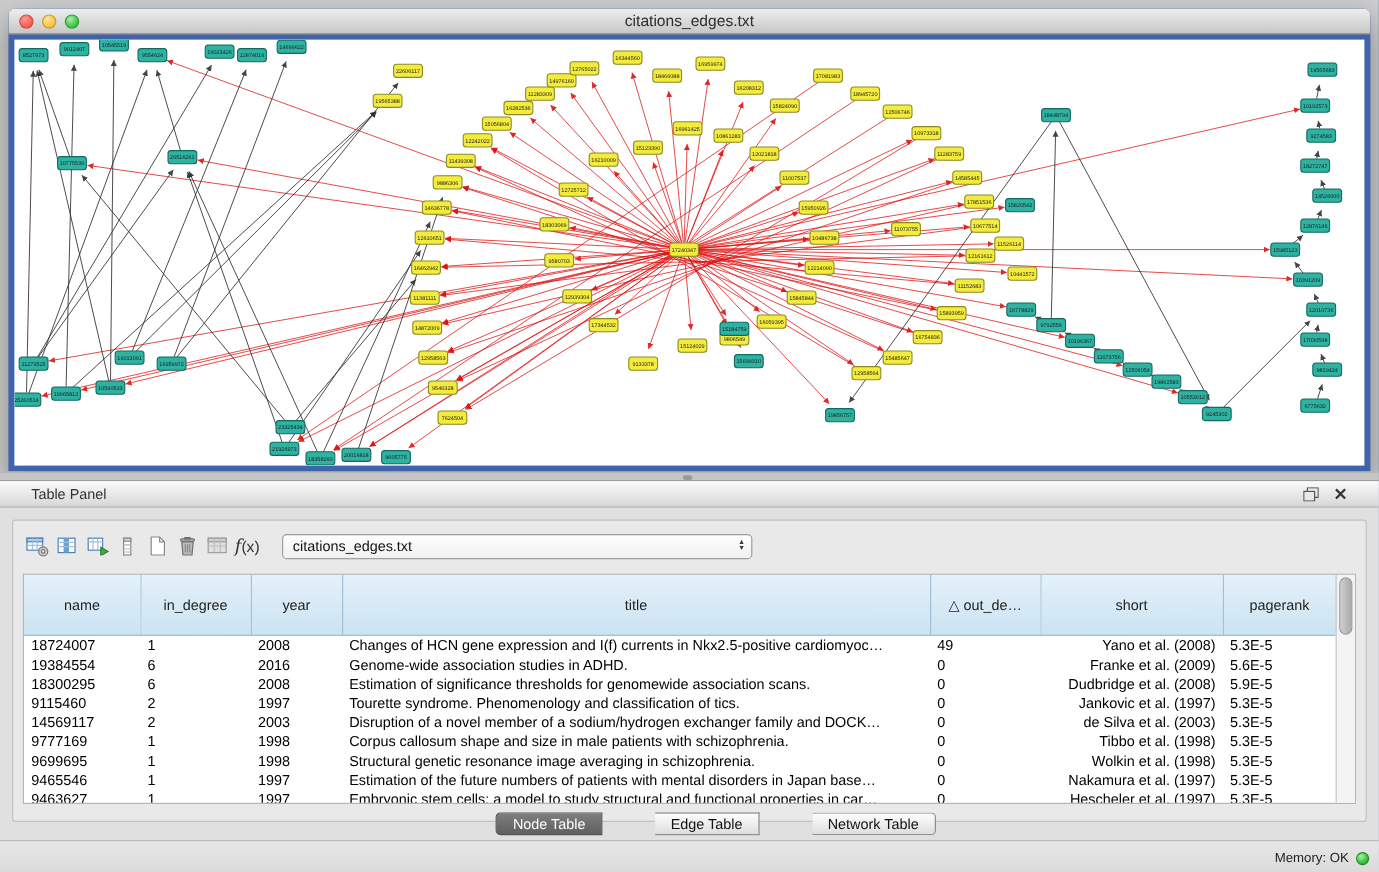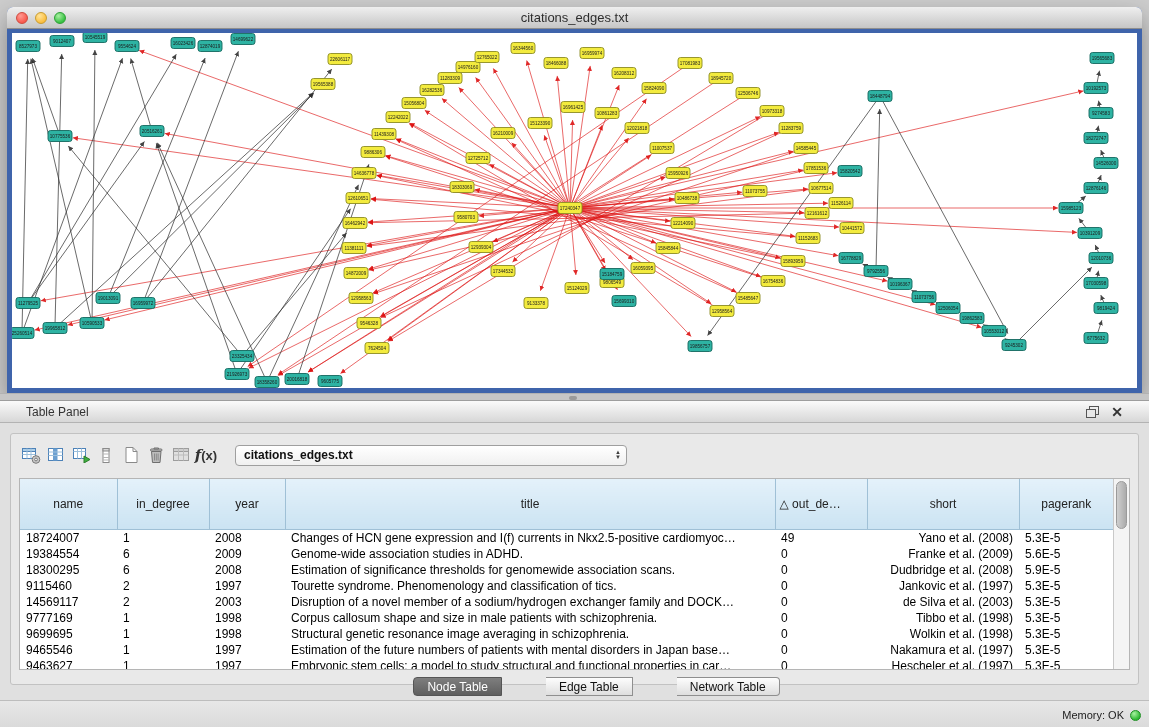--- a/index.html
+++ b/index.html
@@ -34,35 +34,35 @@
   .table-panel{position:absolute;left:0;top:400px;width:1149px;bottom:0;
                background:#e0e0e0;border-top:1px solid #9d9d9d;}
   .panel-header{height:21px;background:linear-gradient(#fafafa,#d7d7d7);
                 border-bottom:1px solid #b3b3b3;display:flex;align-items:center;
                 padding:0 26px;font-size:12px;color:#333;}
   .ph-icons{margin-left:auto;display:flex;gap:12px;align-items:center;}
   .close-x{font-size:14px;font-weight:bold;color:#333;line-height:12px;cursor:default;}
 
   .panel-body{position:absolute;left:10px;right:10px;top:32px;height:238px;
               background:#e9e9e9;border:1px solid #c2c2c2;border-radius:3px;padding:6px 8px;}
-  .toolbar{display:flex;align-items:center;gap:1px;height:30px;font-weight:bold;}
+  .toolbar{display:flex;align-items:center;gap:1px;height:30px;}
   .tool-btn{min-width:24px;height:24px;display:flex;align-items:center;justify-content:center;border-radius:3px;}
   .fx{font-size:13px;color:#333;}
   .fx i{font-family:"DejaVu Serif",serif;font-size:15px;}
   .combo{margin-left:16px;width:392px;height:21px;box-sizing:border-box;
          background:linear-gradient(#ffffff,#f0f0f0);border:1px solid #9f9f9f;border-radius:4px;
          display:flex;align-items:center;padding:0 5px 0 8px;font-size:12px;color:#111;}
   .arrows{margin-left:auto;display:flex;flex-direction:column;font-size:6px;line-height:5.5px;color:#3c3c3c;}
 
   .table-wrap{margin-top:8px;position:relative;background:#fff;border:1px solid #b5b5b5;height:190px;overflow:hidden;}
   table{border-collapse:collapse;table-layout:fixed;width:calc(100% - 15px);font-size:12px;}
   thead th{height:18px;background:linear-gradient(#e4f1fa,#cbe3f2);border:1px solid #9fc0d6;
            border-top:none;font-weight:normal;color:#222;padding:16px 4px;white-space:nowrap;overflow:hidden;text-align:center;}
   thead th:first-child{border-left:none;}
-  thead th.sorted{text-align:left;}
+  thead th.sorted{text-align:center;}
   tbody td{height:16px;padding:0 6px;white-space:nowrap;overflow:hidden;color:#000;}
   tbody td.c-short{text-align:right;}
   .vscroll{position:absolute;top:0;right:0;width:15px;bottom:0;background:#f4f4f4;border-left:1px solid #c9c9c9;}
   .thumb{margin:2px;height:46px;background:linear-gradient(90deg,#cfcfcf,#ababab);border:1px solid #9a9a9a;border-radius:6px;}
 
   .tabs{position:absolute;left:0;right:0;top:276px;display:flex;justify-content:center;}
   .tab{font-size:12px;padding:0 13px;height:19px;display:flex;align-items:center;box-sizing:border-box;
        border:1px solid #8f8f8f;border-left:none;background:linear-gradient(#fdfdfd,#dedede);color:#111;margin-left:44px;}
   .tab:first-child{border-left:1px solid #8f8f8f;border-radius:4px 0 0 4px;}
   .tab:last-child{border-radius:0 4px 4px 0;}
@@ -767,21 +767,21 @@
               <td class="c-in_degree">1</td>
               <td class="c-year">2008</td>
               <td class="c-title">Changes of HCN gene expression and I(f) currents in Nkx2.5-positive cardiomyoc…</td>
               <td class="c-out_degree">49</td>
               <td class="c-short">Yano et al. (2008)</td>
               <td class="c-pagerank">5.3E-5</td>
             </tr>
             <tr>
               <td class="c-name">19384554</td>
               <td class="c-in_degree">6</td>
-              <td class="c-year">2009</td>
+              <td class="c-year">2016</td>
               <td class="c-title">Genome-wide association studies in ADHD.</td>
               <td class="c-out_degree">0</td>
               <td class="c-short">Franke et al. (2009)</td>
               <td class="c-pagerank">5.6E-5</td>
             </tr>
             <tr>
               <td class="c-name">18300295</td>
               <td class="c-in_degree">6</td>
               <td class="c-year">2008</td>
               <td class="c-title">Estimation of significance thresholds for genomewide association scans.</td>

